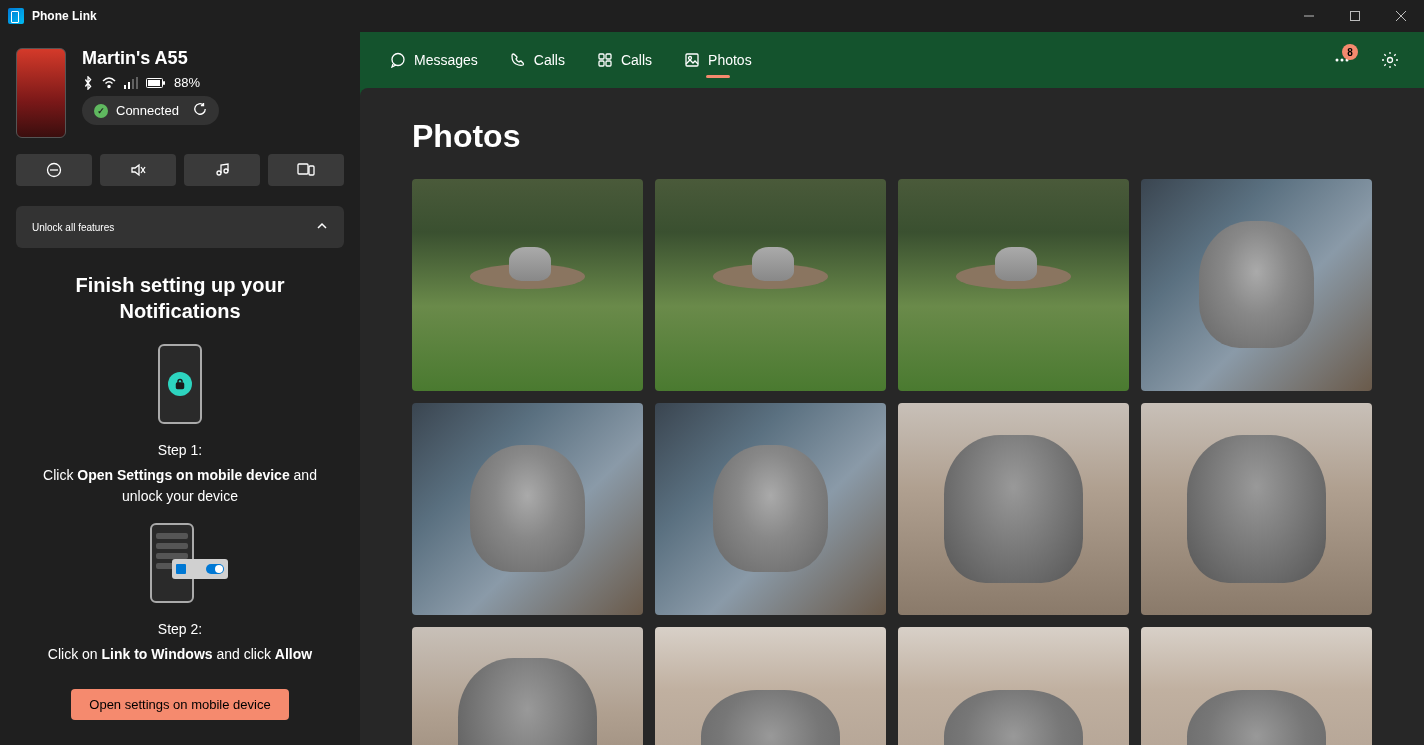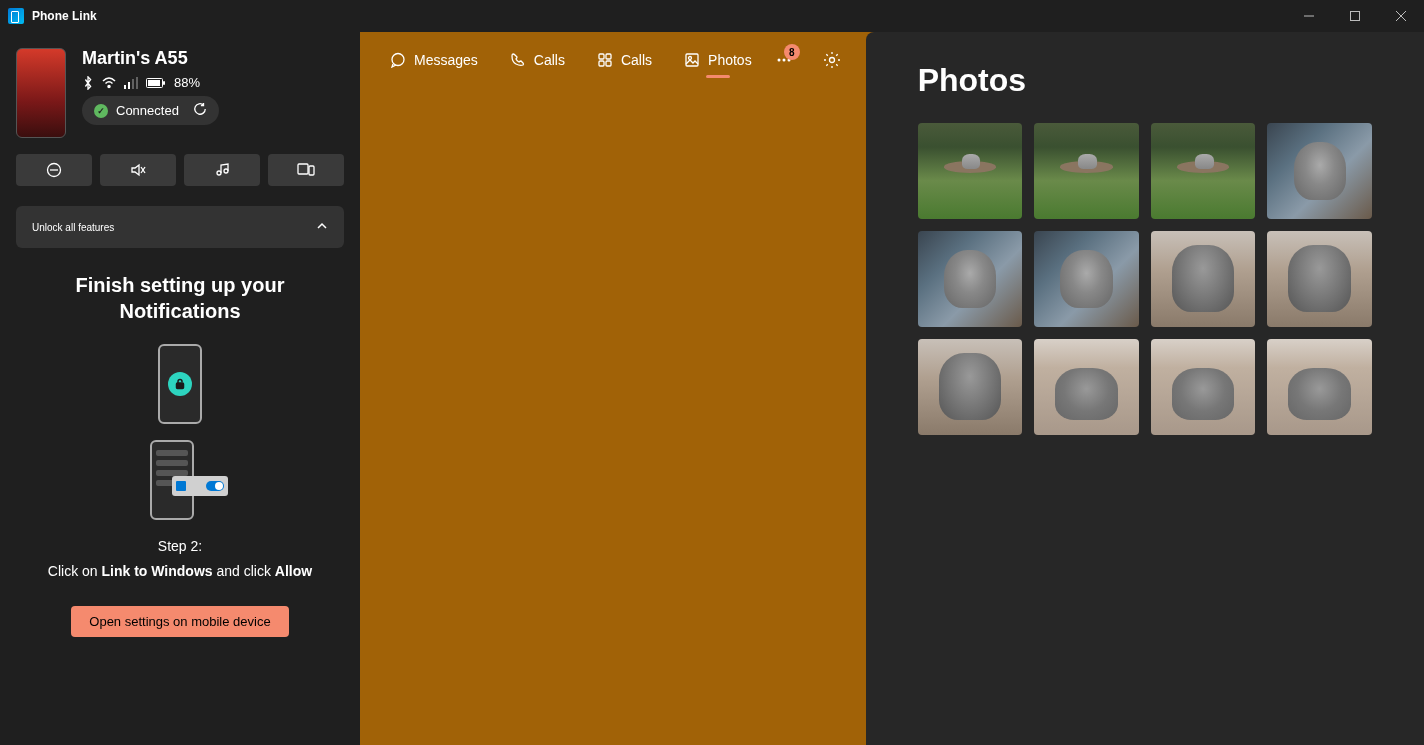--- a/index.html
+++ b/index.html
@@ -269,22 +269,22 @@
   border: none;
   border-radius: 4px;
   padding: 8px 18px;
   font-size: 13px;
   margin-top: 24px;
   cursor: pointer;
 }
 .main-area {
   flex: 1;
   display: flex;
-  flex-direction: row;
-  background: #a16207;
+  flex-direction: column;
+  background: #14532d;
 }
 .top-nav {
   height: 56px;
   display: flex;
   align-items: center;
   padding: 0 16px;
   justify-content: space-between;
 }
 .nav-tabs {
   display: flex;
@@ -550,20 +550,24 @@
 
       <div class="setup-illustration">
         <div class="lock-circle">
           <svg width="12" height="12" viewBox="0 0 12 12" fill="none" stroke="#1a1a1a" stroke-width="1.5">
               <rect x="2.5" y="5" width="7" height="5.5" rx="1" fill="#1a1a1a"></rect>
               <path d="M4 5 L4 3.5 A2 2 0 0 1 8 3.5 L8 4.2"></path>
             </svg>
         </div>
       </div>
 
+      <div class="setup-step">Step 1:</div>
+      <div class="setup-desc">
+        <span>Click </span><strong>Open Settings on mobile device</strong><span> and unlock your device</span>
+      </div>
 
       <div class="setup-illustration-2">
         <div class="phone-shape">
           <div class="phone-line"></div>
           <div class="phone-line"></div>
           <div class="phone-line"></div>
           <div class="phone-line"></div>
         </div>
         <div class="toggle-popup">
           <div class="toggle-popup-icon"></div>

